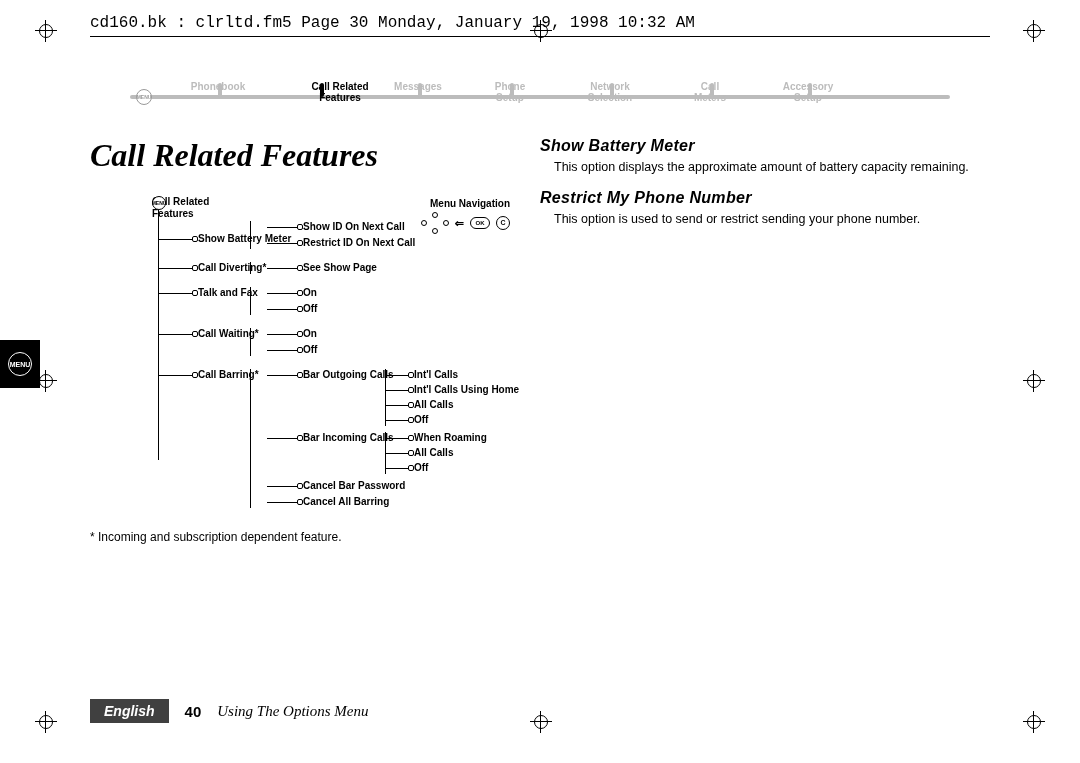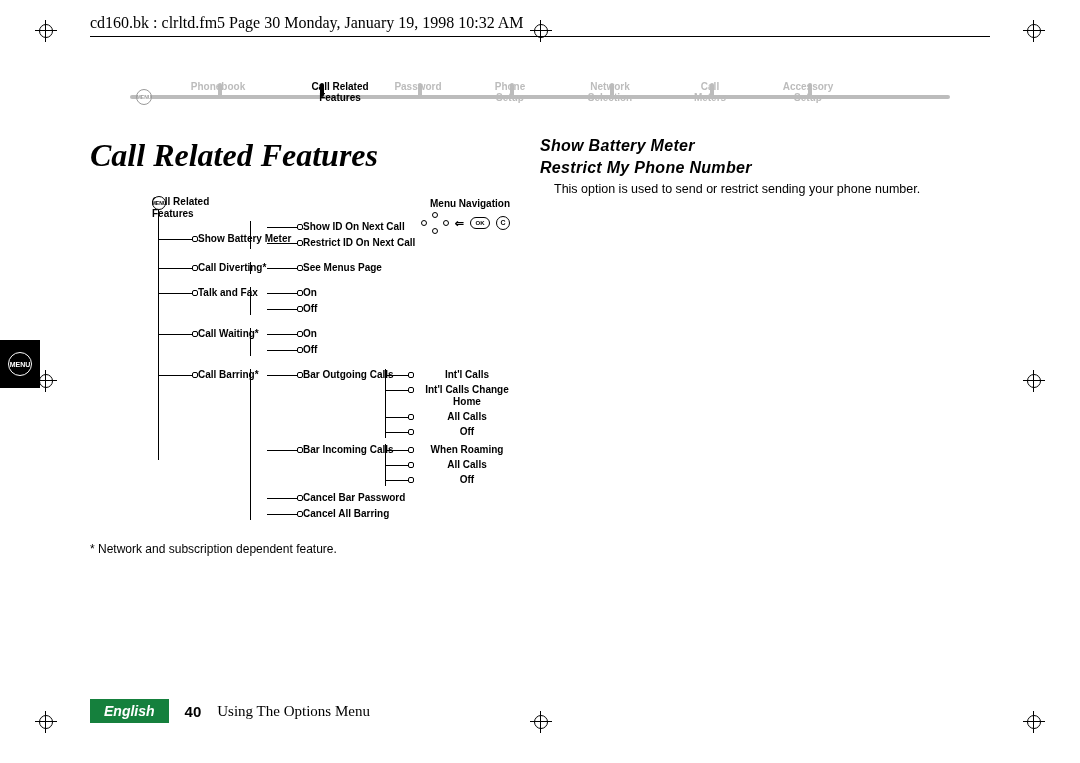--- a/index.html
+++ b/index.html
@@ -21,21 +21,21 @@
   .reg-tl { top:20px; left:35px; } .reg-tr { top:20px; right:35px; }
   .reg-ml { top:370px; left:35px; } .reg-mr { top:370px; right:35px; }
   .reg-bl { bottom:30px; left:35px; } .reg-br { bottom:30px; right:35px; }
   .reg-tm { top:20px; left:530px; } .reg-bm { bottom:30px; left:530px; }
 
   .page {
     position: absolute;
     top: 8px; left: 90px; right: 90px; bottom: 40px;
   }
   .header-line {
-    font-family: Liberation Serif, serif;
+    font-family: Liberation Mono, monospace;
     font-size: 16px;
     padding: 6px 0 4px 0;
     border-bottom: 1px solid #000;
     margin-bottom: 44px;
   }
 
   
   .navpipe { position: relative; height: 34px; margin: 0 40px 22px 40px; }
   .pline { position:absolute; top:14px; left:0; right:0; height:4px; background:#bcbcbc; border-radius:3px; }
   .tick  { position:absolute; top:2px; width:4px; height:14px; background:#bcbcbc; border-radius:2px; }
@@ -65,43 +65,43 @@
   .root-label { margin-top:22px; margin-left:-6px; }
 
   .item { position:relative; margin-top:13px; padding-left:40px; }
   .item::before { content:""; position:absolute; left:0; top:6px; width:34px; height:1.2px; background:#000; }
   .item .t-node { position:absolute; left:34px; top:3px; width:6px; height:6px; border:1.2px solid #000; border-radius:2px; background:#fff; }
   .sub-group { border-left:1.2px solid #000; margin-left:92px; padding-left:16px; }
   .sub-line { position:relative; padding-left:36px; font-size:10px; font-weight:bold; margin-top:4px; }
   .sub-line::before { content:""; position:absolute; left:0; top:6px; width:30px; height:1.2px; background:#000; }
   .sub-line .t-node { position:absolute; left:30px; top:3px; width:6px; height:6px; border:1.2px solid #000; border-radius:2px; background:#fff;}
 
-  .sub3-group { border-left:1.2px solid #000; margin-left:118px;text-align:center; }
+  .sub3-group { border-left:1.2px solid #000; margin-left:118px; }
   .sub3-line { position:relative; padding-left:28px; font-size:10px; font-weight:bold; margin-top:3px; }
   .sub3-line::before { content:""; position:absolute; left:0; top:6px; width:22px; height:1.2px; background:#000; }
   .sub3-line .t-node { position:absolute; left:22px; top:3px; width:6px; height:6px; border:1.2px solid #000; border-radius:2px; background:#fff;}
 
   .notes { margin-top:22px; font-size:12px; font-weight:normal; }
   .notes .n2 { font-style:italic; margin-top:4px; }
   .notes .n2 .b { font-weight:bold; font-style:italic; }
   .pointer { display:inline-block; width:18px; font-size:10px; }
 
   
   .sect-h { font-family:Arial; font-style:italic; font-weight:bold; font-size:16px; margin-bottom:4px; letter-spacing:0.3px; }
   .sect-p { font-size:12.5px; line-height:16px; margin-left:14px; margin-bottom:14px; }
 
   
   .sidetab { position:absolute; left:0; top:340px; width:40px; height:48px; background:#000; display:flex; align-items:center; justify-content:center; }
   .sidetab .ic { width:24px; height:24px; border:1.6px solid #fff; border-radius:50%; display:flex; align-items:center;justify-content:center; color:#fff; font-size:7px; font-weight:bold;}
 
   
   .footer { position:absolute; bottom:0; left:0; display:flex; align-items:center; gap:16px; }
-  .lang { background:#15803d; color:#fff; font-weight:bold; font-style:italic; font-size:14px; padding:4px 14px; }
+  .lang { background:#404040; color:#fff; font-weight:bold; font-style:italic; font-size:14px; padding:4px 14px; }
   .pgnum { font-weight:bold; font-size:15px; }
-  .footer-title { font-family:"Times New Roman", serif; font-size:15px; }
+  .footer-title { font-family:"Times New Roman", serif; font-style:italic; font-size:15px; }
 </style>
 </head>
 <body>
 
 <div class="reg reg-tl">
     <span class="circ"></span>
   </div>
 <div class="reg reg-tr">
     <span class="circ"></span>
   </div>
@@ -133,21 +133,21 @@
 
   <div class="navpipe">
     <div class="pline"></div>
     <div class="menu-dot" style="left:6px;">MENU</div>
     <div class="tick" style="left:88px;"></div>
     <div class="navlabel" style="left:88px;">Phonebook</div>
     <div class="tick" style="left:190px; background:#000;"></div>
     <div class="navlabel active" style="left:190px; white-space:pre;">Call Related
 Features</div>
     <div class="tick" style="left:288px;"></div>
-    <div class="navlabel" style="left:288px;">Password</div>
+    <div class="navlabel" style="left:288px;">Messages</div>
     <div class="tick" style="left:380px;"></div>
     <div class="navlabel" style="left:380px; white-space:pre;">Phone
 Setup</div>
     <div class="tick" style="left:480px;"></div>
     <div class="navlabel" style="left:480px; white-space:pre;">Network
 Selection</div>
     <div class="tick" style="left:580px;"></div>
     <div class="navlabel" style="left:580px; white-space:pre;">Call
 Meters</div>
     <div class="tick" style="left:678px;"></div>
@@ -179,60 +179,61 @@
 Features</div>
 
         <div id="tree-items">
             <div class="item" style="white-space: pre;"><span class="t-node"></span><span>Show Battery Meter</span></div>
             <div class="sub-group">
               <div class="sub-line" style="margin-top: -24px;"><span class="t-node"></span><span>Show ID On Next Call</span></div>
               <div class="sub-line"><span class="t-node"></span><span>Restrict ID On Next Call</span></div>
             </div>
             <div class="item" style="white-space: pre;"><span class="t-node"></span><span>Call Diverting*</span></div>
             <div class="sub-group">
-              <div class="sub-line" style="margin-top: -12px;"><span class="t-node"></span><span>See Menus Page</span></div>
+              <div class="sub-line" style="margin-top: -12px;"><span class="t-node"></span><span>See Show Page</span></div>
             </div>
             <div class="item" style="white-space: pre;"><span class="t-node"></span><span>Talk and Fax</span></div>
             <div class="sub-group">
               <div class="sub-line" style="margin-top: -12px;"><span class="t-node"></span><span>On</span></div>
               <div class="sub-line"><span class="t-node"></span><span>Off</span></div>
             </div>
             <div class="item" style="white-space: pre;"><span class="t-node"></span><span>Call Waiting*</span></div>
             <div class="sub-group">
               <div class="sub-line" style="margin-top: -12px;"><span class="t-node"></span><span>On</span></div>
               <div class="sub-line"><span class="t-node"></span><span>Off</span></div>
             </div>
             <div class="item" style="white-space: pre;"><span class="t-node"></span><span>Call Barring*</span></div>
             <div class="sub-group">
               <div class="sub-line" style="margin-top: -12px;"><span class="t-node"></span><span>Bar Outgoing Calls</span></div>
               <div class="sub3-group">
                 <div class="sub3-line" style="margin-top: -12px;"><span class="t-node"></span><span>Int'l Calls</span></div>
-                <div class="sub3-line"><span class="t-node"></span><span>Int'l Calls Change Home</span></div>
+                <div class="sub3-line"><span class="t-node"></span><span>Int'l Calls Using Home</span></div>
                 <div class="sub3-line"><span class="t-node"></span><span>All Calls</span></div>
                 <div class="sub3-line"><span class="t-node"></span><span>Off</span></div>
               </div>
               <div class="sub-line" style="margin-top: 6px;"><span class="t-node"></span><span>Bar Incoming Calls</span></div>
               <div class="sub3-group">
                 <div class="sub3-line" style="margin-top: -12px;"><span class="t-node"></span><span>When Roaming</span></div>
                 <div class="sub3-line"><span class="t-node"></span><span>All Calls</span></div>
                 <div class="sub3-line"><span class="t-node"></span><span>Off</span></div>
               </div>
               <div class="sub-line" style="margin-top: 6px;"><span class="t-node"></span><span>Cancel Bar Password</span></div>
               <div class="sub-line"><span class="t-node"></span><span>Cancel All Barring</span></div>
             </div>
           </div>
       </div>
 
       <div class="notes">
-        <div>*  Network and subscription dependent feature.</div>
+        <div>*  Incoming and subscription dependent feature.</div>
       </div>
     </div>
 
     <div class="col-right" id="right-sections">
         <div class="sect-h">Show Battery Meter</div>
+        <div class="sect-p">This option displays the approximate amount of battery capacity remaining.</div>
         <div class="sect-h">Restrict My Phone Number</div>
         <div class="sect-p">This option is used to send or restrict sending your phone number.</div>
       </div>
   </div>
 
   <div class="footer">
     <span class="lang">English</span>
     <span class="pgnum">40</span>
     <span class="footer-title">Using The Options Menu</span>
   </div>

